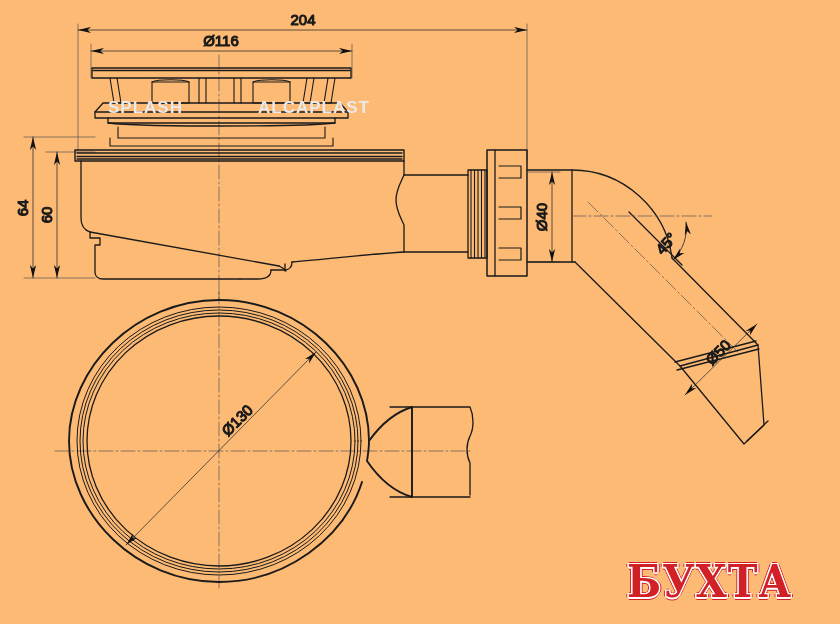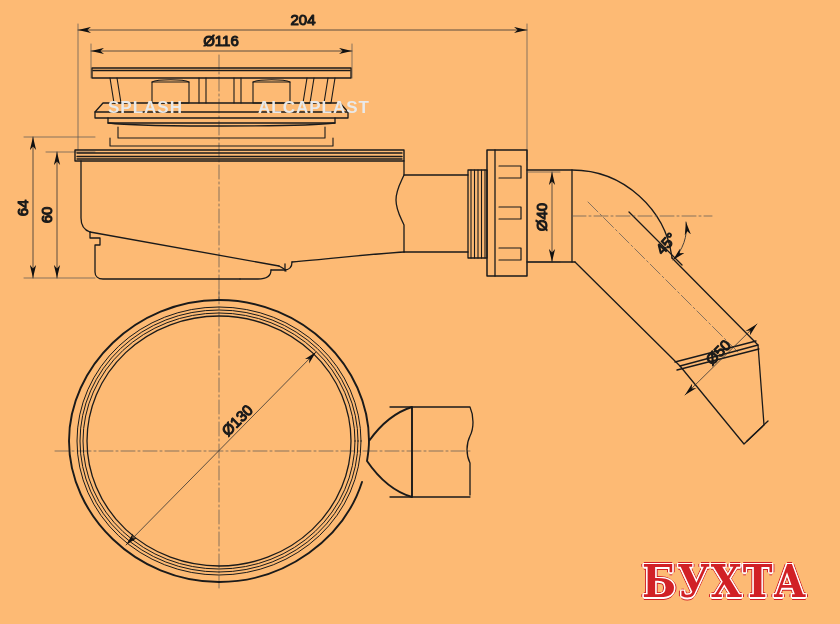--- a/index.html
+++ b/index.html
@@ -34,21 +34,21 @@
   .wm-text {
     font-family: "Liberation Sans", sans-serif;
     font-size: 17px;
     font-weight: bold;
     letter-spacing: 1px;
     fill: #e9e9e9;
   }
   
   #logo {
     position: absolute;
-    left: 642px;
+    left: 627px;
     top: 557px;
     width: 132px;
     height: 45px;
     pointer-events: none;
   }
   #logo .logo-word {
     font-family: "DejaVu Serif", serif;
     font-weight: bold;
     font-size: 40px;
     line-height: 44px;

